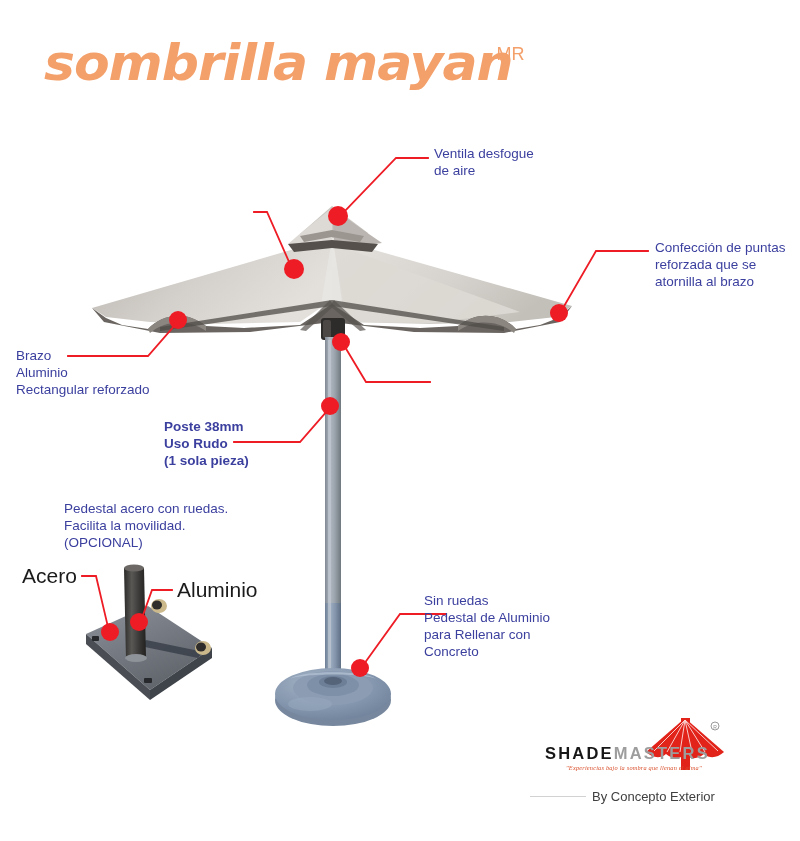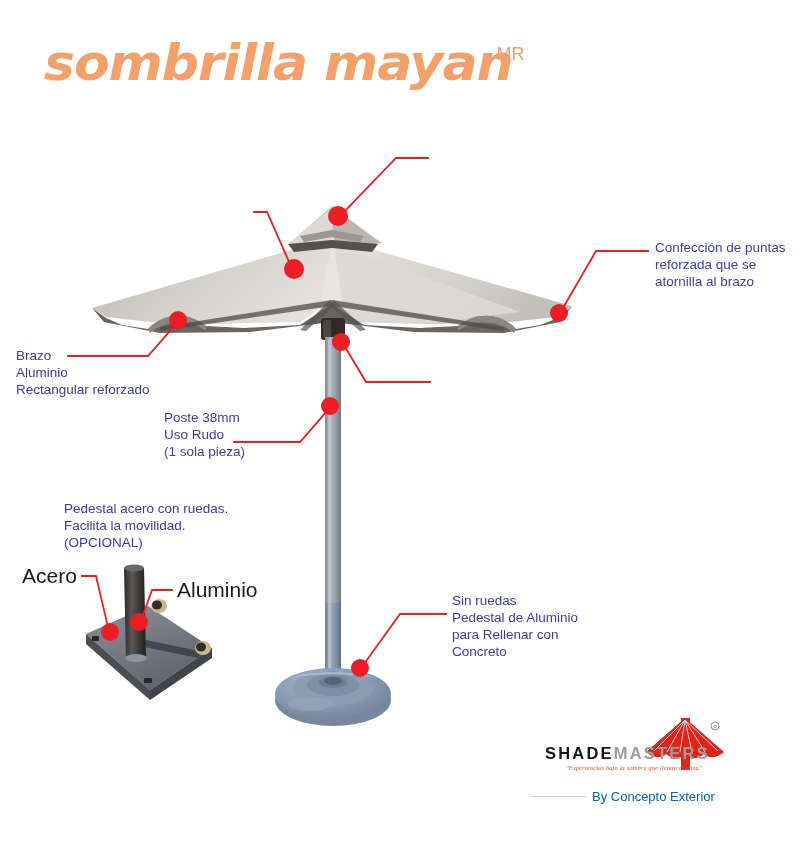--- a/index.html
+++ b/index.html
@@ -104,21 +104,21 @@
     color: #d94f2b;
     letter-spacing: 0.2px;
     white-space: nowrap;
   }
   #logo-byline {
     position: absolute;
     left: 62px;
     top: 77px;
     font-family: "Liberation Sans", sans-serif;
     font-size: 13px;
-    color: #0369a1;
+    color: #404040;
     white-space: nowrap;
   }
   #logo-rule {
     position: absolute;
     left: 0px;
     top: 84px;
     width: 56px;
     height: 1px;
     background: #d2d2d2;
   }
@@ -269,44 +269,46 @@
       <circle cx="559" cy="313" r="9"></circle>
       <circle cx="178" cy="320" r="9"></circle>
       <circle cx="341" cy="342" r="9"></circle>
       <circle cx="330" cy="406" r="9"></circle>
       <circle cx="110" cy="632" r="9"></circle>
       <circle cx="139" cy="622" r="9"></circle>
       <circle cx="360" cy="668" r="9"></circle>
     </g>
   </svg>
 
+  <div class="label" style="left:434px; top:145px;">Ventila desfogue
+de aire</div>
 
 
   <div class="label" style="left:655px; top:239px;">Confección de puntas
 reforzada que se
 atornilla al brazo</div>
 
   <div class="label" style="left:16px; top:347px;">Brazo
 Aluminio
 Rectangular reforzado</div>
 
 
-  <div class="label" style="left:164px; top:409px;">Poste 38mm
+  <div class="label" style="left:164px; top:418px;font-weight:bold;">Poste 38mm
 Uso Rudo
 (1 sola pieza)</div>
 
   <div class="label" style="left:64px; top:500px;">Pedestal acero con ruedas.
 Facilita la movilidad.
 (OPCIONAL)</div>
 
   <div class="label-big" style="left:22px; top:564px;">Acero</div>
 
   <div class="label-big" style="left:177px; top:578px;">Aluminio</div>
 
-  <div class="label" style="left:452px; top:592px;">Sin ruedas
+  <div class="label" style="left:424px; top:592px;">Sin ruedas
 Pedestal de Aluminio
 para Rellenar con
 Concreto</div>
 
   <div id="logo-block">
     <svg width="240" height="80" viewBox="0 0 240 80" style="position:absolute;left:0;top:0;">
       <g fill="#e2231a">
         <path d="M 155 6 L 116 40 L 194 40 Z"></path>
         <path d="M 116 40 C 123 46 130 47 136 42 C 142 47 149 48 155 42
                  C 161 48 168 47 174 42 C 180 47 187 46 194 40 Z"></path>

